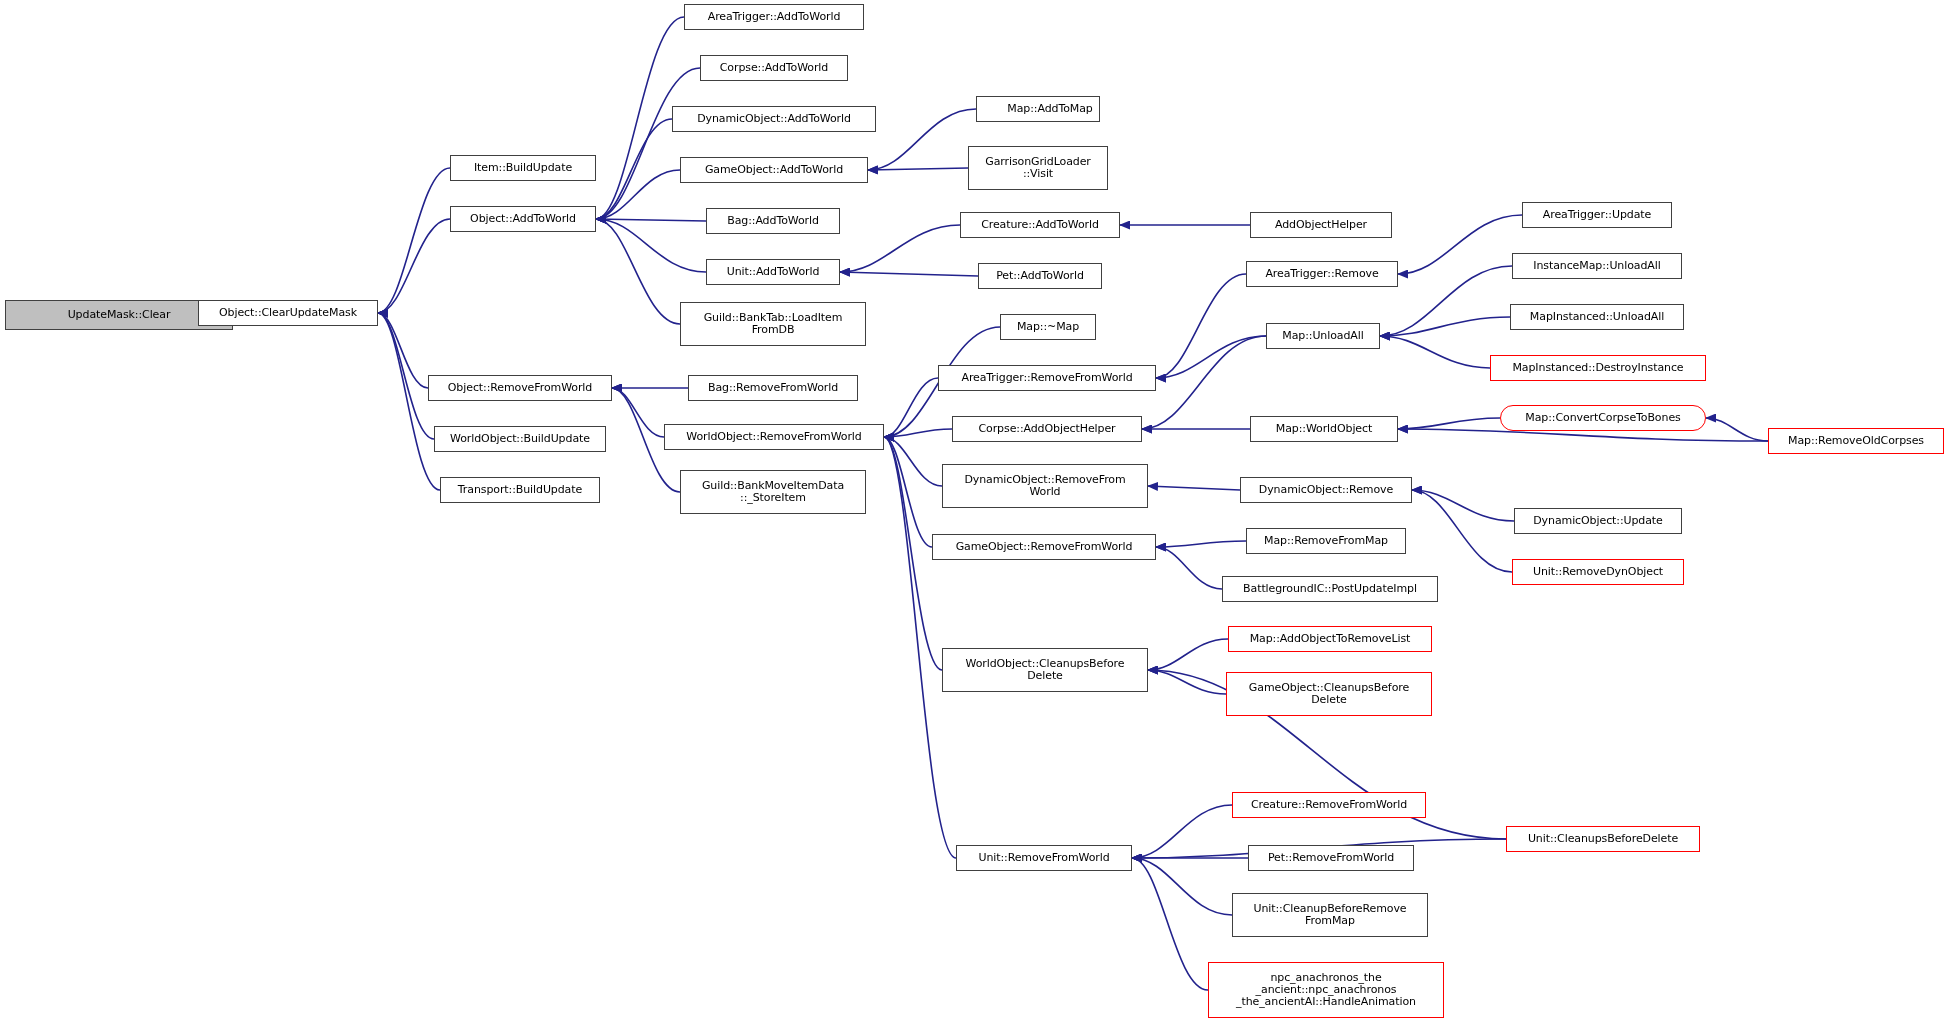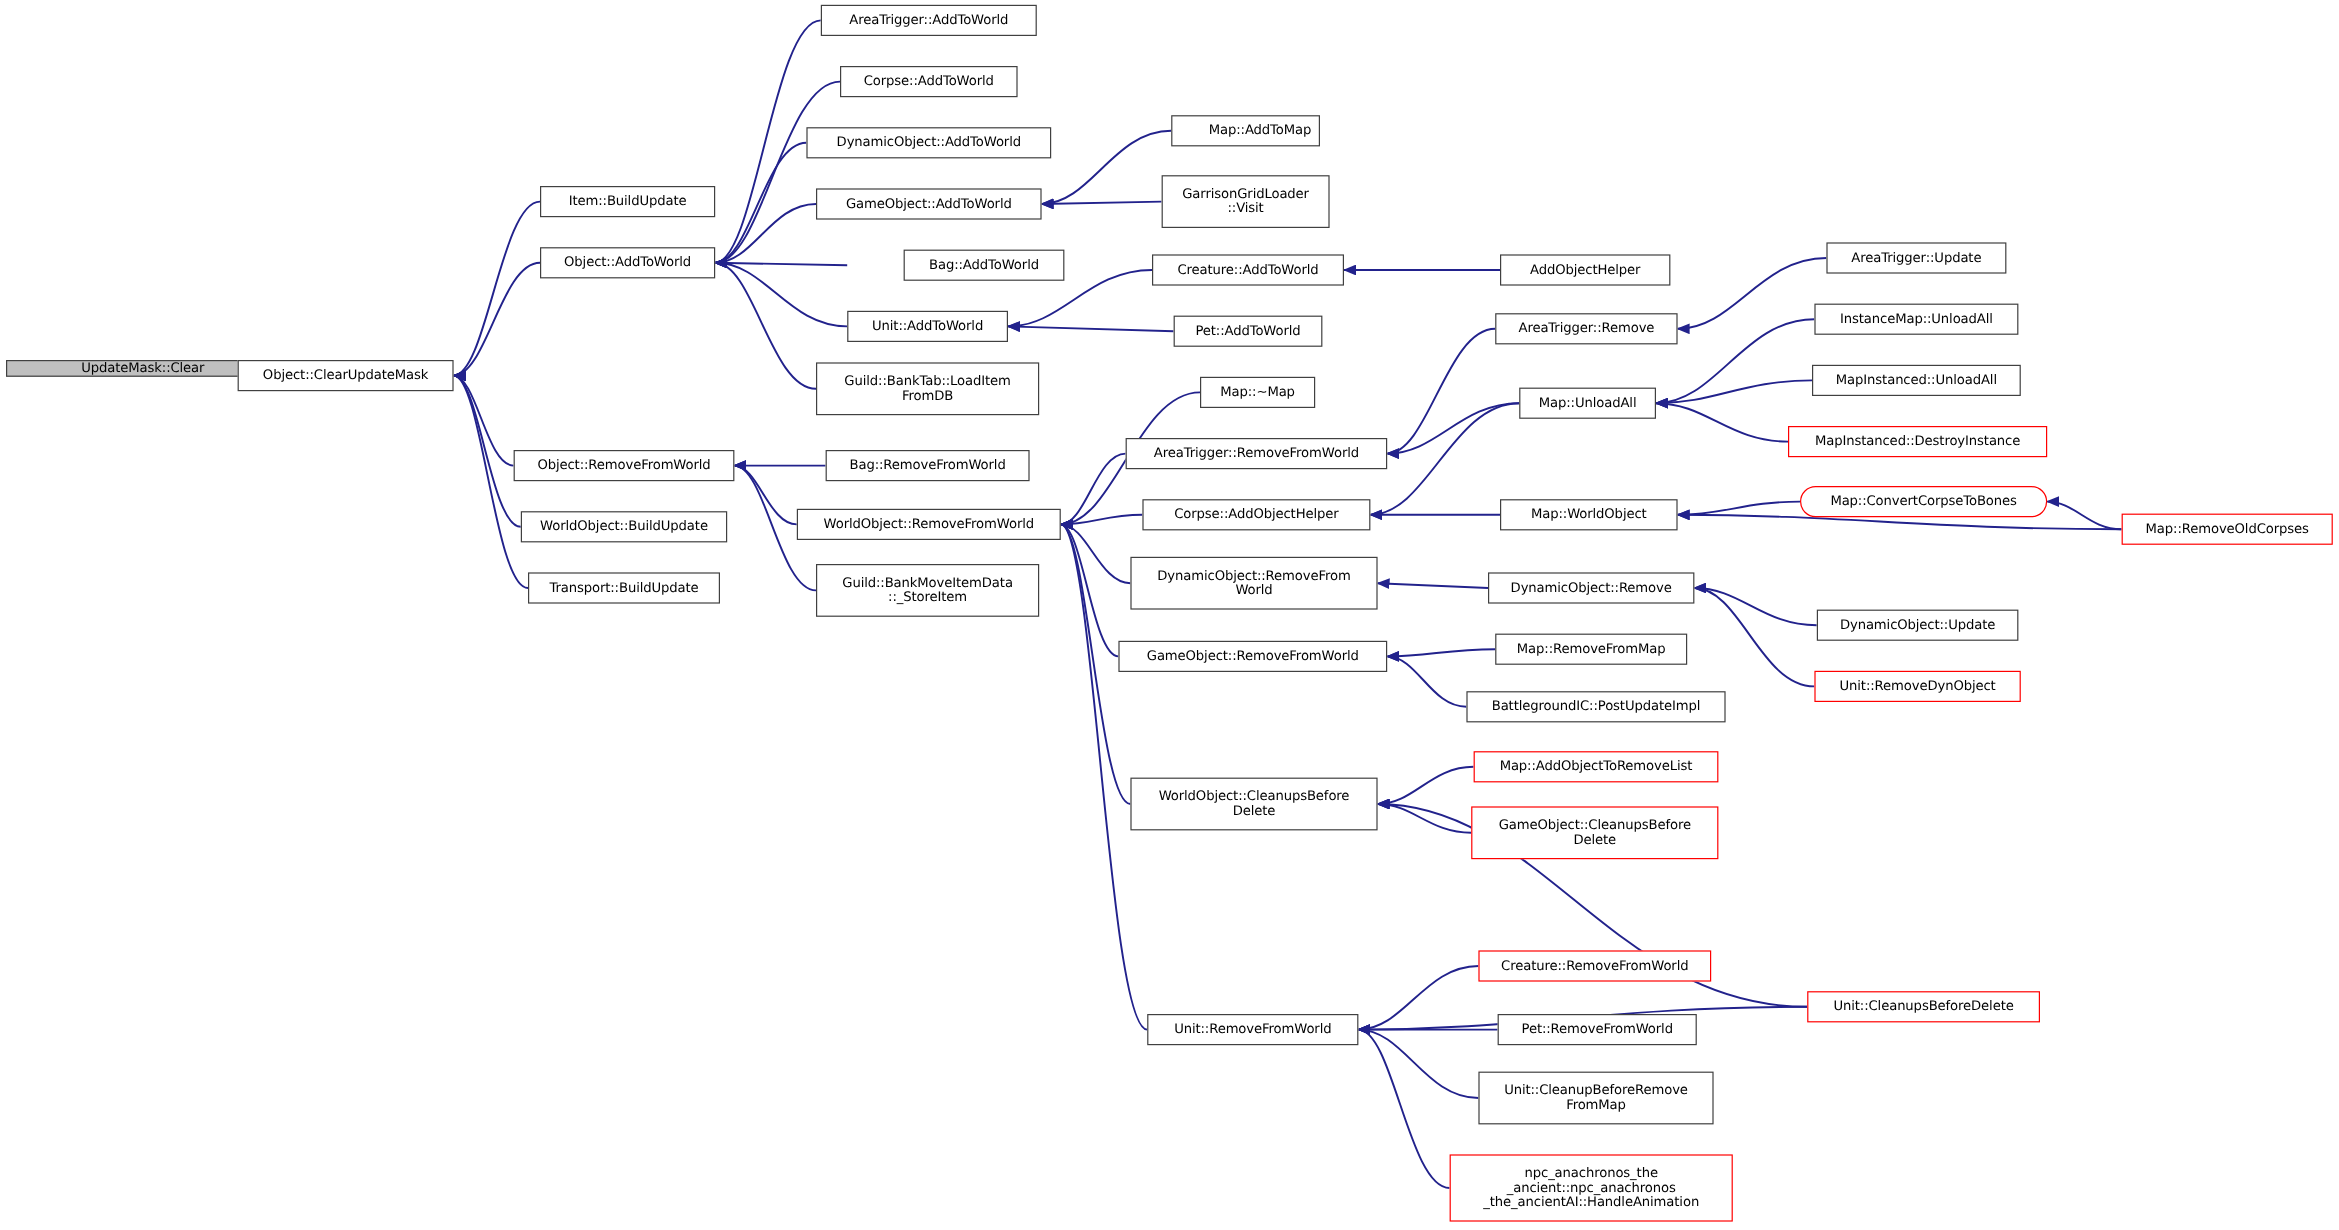--- a/index.html
+++ b/index.html
@@ -85,32 +85,32 @@
         <path d="M1500,418 C1454.1,418 1436.76,429 1398,429" marker-end="url(#ah)"></path>
         <path d="M1768,441 C1601.5,441 1538.6,429 1398,429" marker-end="url(#ah)"></path>
         <path d="M1768,441 C1740.1,441 1729.56,418 1706,418" marker-end="url(#ah)"></path>
         <path d="M1514,521 C1468.1,521 1450.76,490 1412,490" marker-end="url(#ah)"></path>
         <path d="M1512,572 C1467,572 1450,490 1412,490" marker-end="url(#ah)"></path>
         <path d="M1506,839 C1344.9,839 1284.04,670 1148,670" marker-end="url(#ah)"></path>
         <path d="M1506,839 C1337.7,839 1274.12,858 1132,858" marker-end="url(#ah)"></path>
       </g>
   </svg>
   <div id="nodes">
-      <div class="node cur" style="left: 5px; top: 300px; width: 228px; height: 14px;">UpdateMask::Clear</div>
+      <div class="node cur" style="left: 5px; top: 300px; width: 228px; height: 30px;">UpdateMask::Clear</div>
       <div class="node" style="left: 198px; top: 300px; width: 180px; height: 26px;">Object::ClearUpdateMask</div>
       <div class="node" style="left: 450px; top: 155px; width: 146px; height: 26px;">Item::BuildUpdate</div>
       <div class="node" style="left: 450px; top: 206px; width: 146px; height: 26px;">Object::AddToWorld</div>
       <div class="node" style="left: 428px; top: 375px; width: 184px; height: 26px;">Object::RemoveFromWorld</div>
       <div class="node" style="left: 434px; top: 426px; width: 172px; height: 26px;">WorldObject::BuildUpdate</div>
       <div class="node" style="left: 440px; top: 477px; width: 160px; height: 26px;">Transport::BuildUpdate</div>
       <div class="node" style="left: 684px; top: 4px; width: 180px; height: 26px;">AreaTrigger::AddToWorld</div>
       <div class="node" style="left: 700px; top: 55px; width: 148px; height: 26px;">Corpse::AddToWorld</div>
       <div class="node" style="left: 672px; top: 106px; width: 204px; height: 26px;">DynamicObject::AddToWorld</div>
       <div class="node" style="left: 680px; top: 157px; width: 188px; height: 26px;">GameObject::AddToWorld</div>
-      <div class="node" style="left: 706px; top: 208px; width: 134px; height: 26px; margin-left: 47px;">Bag::AddToWorld</div>
+      <div class="node" style="left: 706px; top: 208px; width: 134px; height: 26px;">Bag::AddToWorld</div>
       <div class="node" style="left: 706px; top: 259px; width: 134px; height: 26px;">Unit::AddToWorld</div>
       <div class="node" style="left: 680px; top: 302px; width: 186px; height: 44px;">Guild::BankTab::LoadItem
 FromDB</div>
       <div class="node" style="left: 688px; top: 375px; width: 170px; height: 26px;">Bag::RemoveFromWorld</div>
       <div class="node" style="left: 664px; top: 424px; width: 220px; height: 26px;">WorldObject::RemoveFromWorld</div>
       <div class="node" style="left: 680px; top: 470px; width: 186px; height: 44px;">Guild::BankMoveItemData
 ::_StoreItem</div>
       <div class="node" style="left: 976px; top: 96px; width: 124px; height: 26px; padding-left: 28px;">Map::AddToMap</div>
       <div class="node" style="left: 968px; top: 146px; width: 140px; height: 44px;">GarrisonGridLoader
 ::Visit</div>

